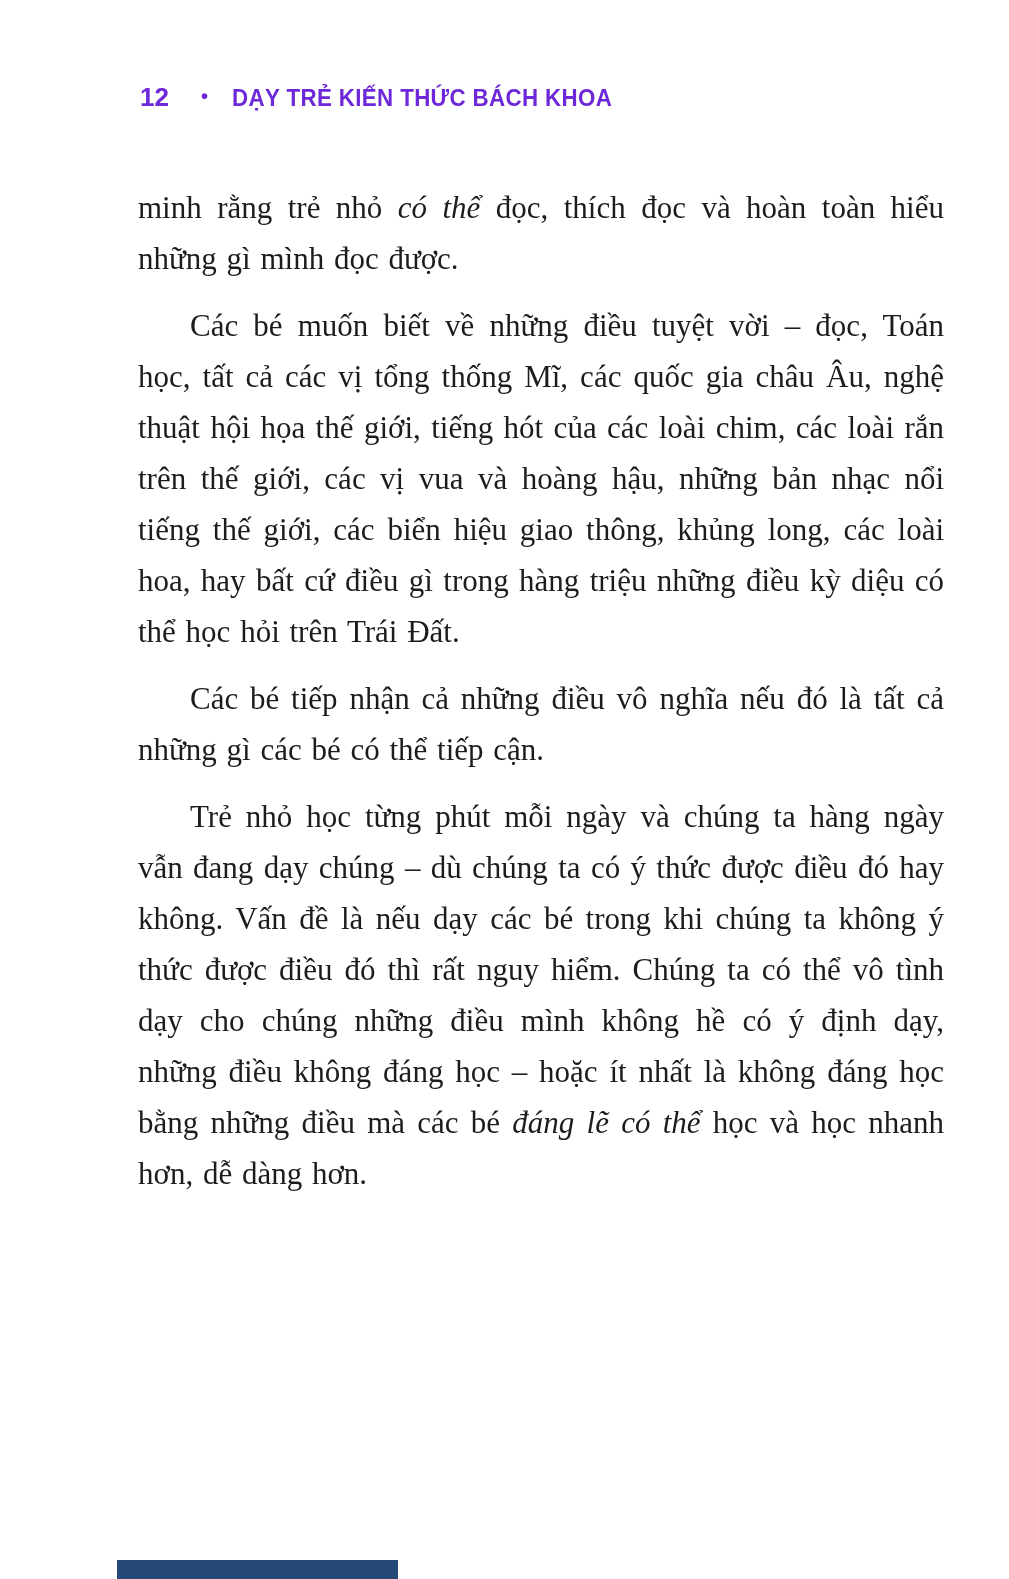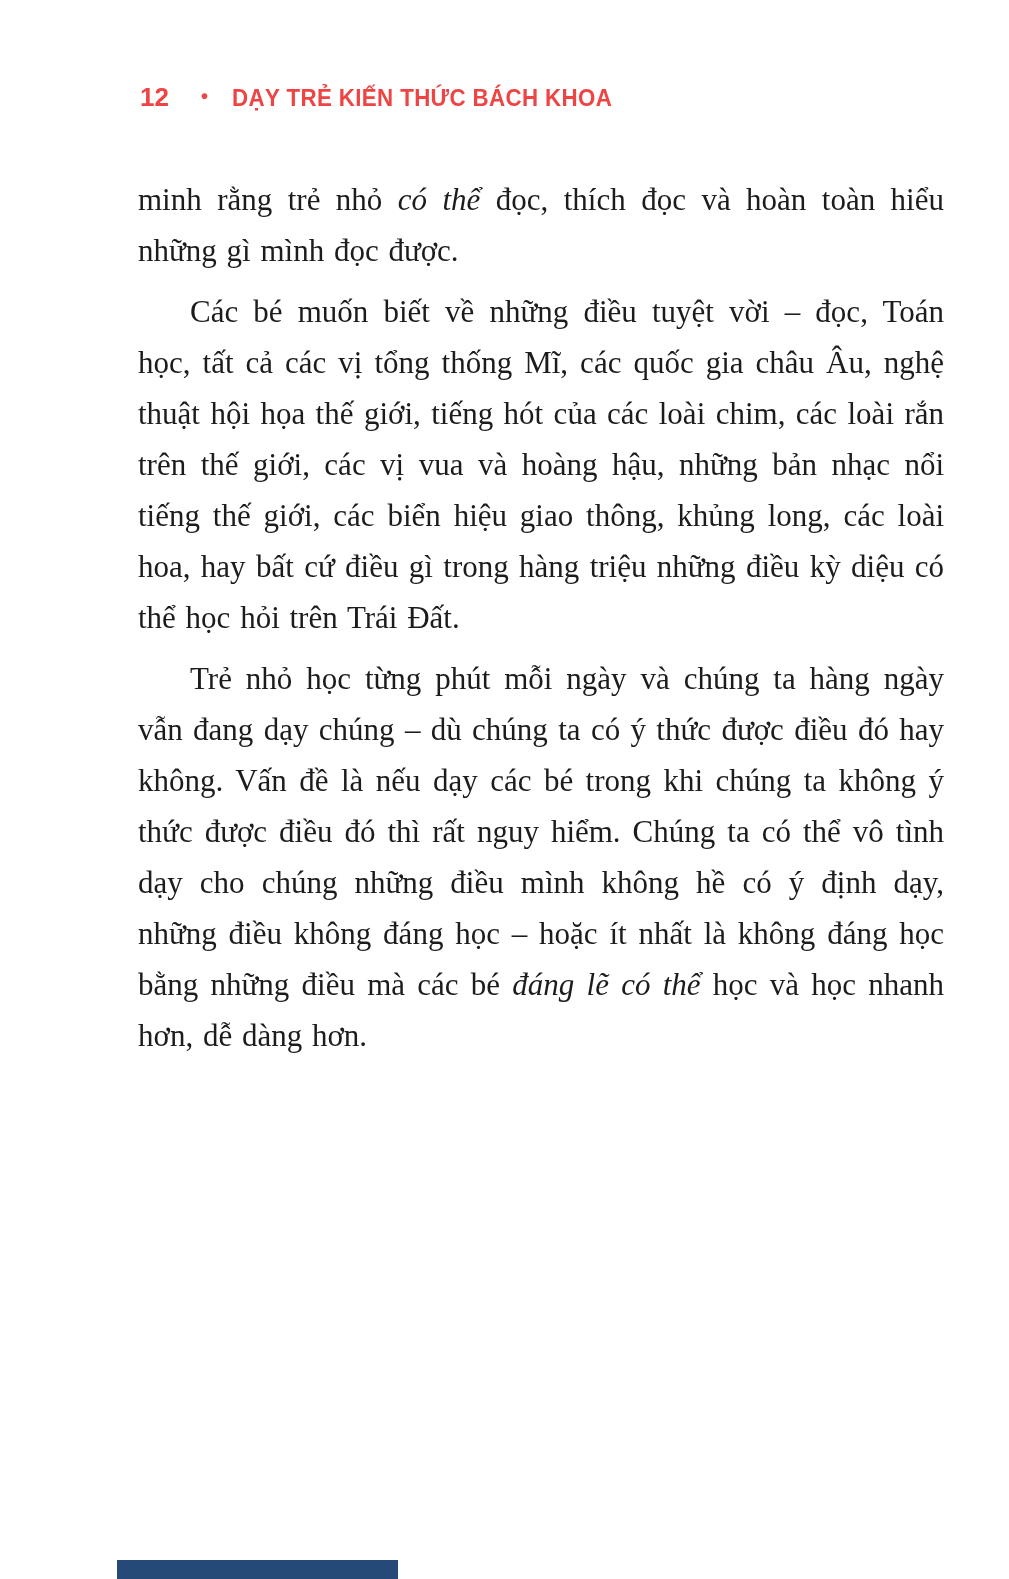--- a/index.html
+++ b/index.html
@@ -17,21 +17,21 @@
     color: #1c1c1c;
   }
   .page-header {
     position: absolute;
     top: 82px;
     left: 140px;
     display: flex;
     align-items: center;
     font-family: "Liberation Sans", sans-serif;
     font-weight: 700;
-    color: #ef4444;
+    color: #6d28d9;
   }
   .page-number {
     font-size: 26px;
     font-weight: 700;
     letter-spacing: 0;
   }
   .header-bullet {
     font-size: 20px;
     margin: 0 24px 0 32px;
     transform: translateY(-1px);
@@ -47,21 +47,21 @@
     position: absolute;
     top: 166px;
     left: 138px;
     width: 806px;
     font-size: 31px;
     line-height: 51px;
     text-align: justify;
     word-spacing: 2px;
   }
   .para {
-    margin: 8px 0 10px 0;
+    margin: 16px 0 10px 0;
   }
   .para.indent {
     text-indent: 52px;
   }
   .it {
     font-style: italic;
   }
   .page-bottom-bar {
     position: absolute;
     left: 117px;
@@ -79,18 +79,19 @@
   <header class="page-header">
     <span class="page-number">12</span>
     <span class="header-bullet">•</span>
     <span class="running-title">DẠY TRẺ KIẾN THỨC BÁCH KHOA</span>
   </header>
 
   <main class="body-text">
 
   <p class="para"><span>minh rằng trẻ nhỏ </span><span class="it">có thể</span><span> đọc, thích đọc và hoàn toàn hiểu những gì mình đọc được.</span></p>
       <p class="para indent"><span>Các bé muốn biết về những điều tuyệt vời – đọc, Toán học, tất cả các vị tổng thống Mĩ, các quốc gia châu Âu, nghệ thuật hội họa thế giới, tiếng hót của các loài chim, các loài rắn trên thế giới, các vị vua và hoàng hậu, những bản nhạc nổi tiếng thế giới, các biển hiệu giao thông, khủng long, các loài hoa, hay bất cứ điều gì trong hàng triệu những điều kỳ diệu có thể học hỏi trên Trái Đất.</span></p>
+      <p class="para indent"><span>Các bé tiếp nhận cả những điều vô nghĩa nếu đó là tất cả những gì các bé có thể tiếp cận.</span></p>
       <p class="para indent"><span>Trẻ nhỏ học từng phút mỗi ngày và chúng ta hàng ngày vẫn đang dạy chúng – dù chúng ta có ý thức được điều đó hay không. Vấn đề là nếu dạy các bé trong khi chúng ta không ý thức được điều đó thì rất nguy hiểm. Chúng ta có thể vô tình dạy cho chúng những điều mình không hề có ý định dạy, những điều không đáng học – hoặc ít nhất là không đáng học bằng những điều mà các bé </span><span class="it">đáng lẽ có thể</span><span> học và học nhanh hơn, dễ dàng hơn.</span></p>
     </main>
 
   <div class="page-bottom-bar" style="background: rgb(37, 74, 119);"></div>
 
 </div>
 
 </body></html>

